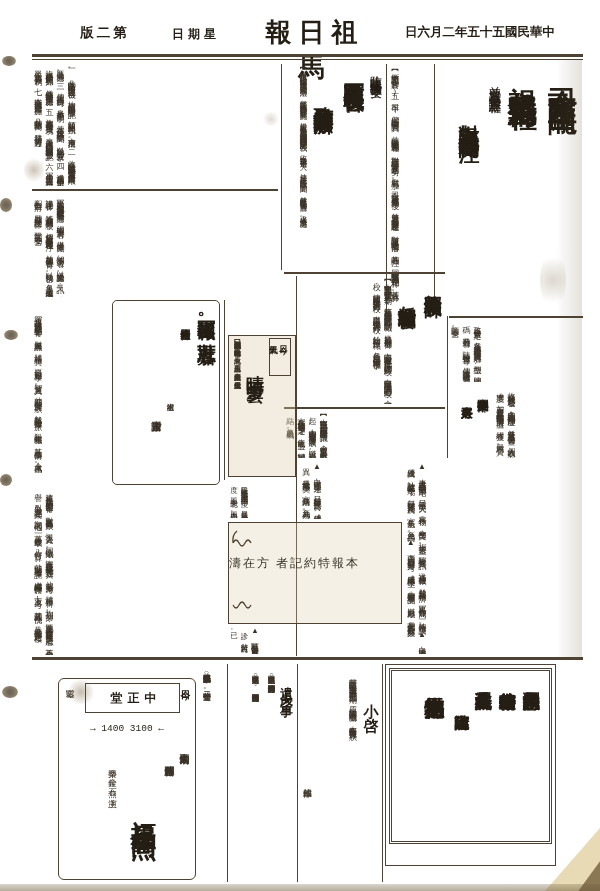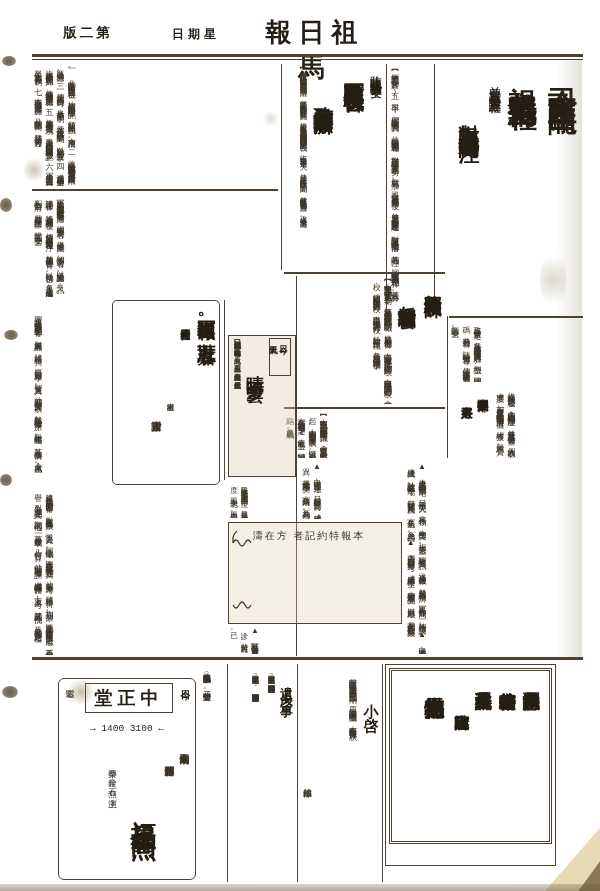--- a/index.html
+++ b/index.html
@@ -22,23 +22,24 @@
   .bordered{border:1px solid var(--rule);}
   .tiny{font-size:8px;}
   .hole{position:absolute;border-radius:50%;background:radial-gradient(circle,#3f3420 20%,#6e5d40 70%,rgba(110,93,64,0) 100%);opacity:.75;}
   .stain{position:absolute;border-radius:50%;}
 </style>
 </head>
 <body>
 
 <div id="page">
 
+  <div class="abs" style="left:395px;top:24px;width:170px;height:22px;font-size:12.5px;font-weight:bold;text-align:center;color:var(--ink);">日六月二年五十五國民華中</div>
   <div class="abs" style="left:250px;top:15px;width:130px;height:34px;font-size:26px;font-weight:bold;letter-spacing:7px;text-align:center;color:var(--ink);">報日祖馬</div>
   <div class="abs" style="left:163px;top:26px;width:66px;height:20px;font-size:12px;font-weight:bold;letter-spacing:4px;text-align:center;color:var(--ink);">日期星</div>
-  <div class="abs" style="left:55px;top:24px;width:66px;height:21px;font-size:13.5px;font-weight:bold;letter-spacing:3px;text-align:center;color:var(--ink);">版二第</div>
+  <div class="abs" style="left:72px;top:24px;width:66px;height:21px;font-size:13.5px;font-weight:bold;letter-spacing:3px;text-align:center;color:var(--ink);">版二第</div>
   <div class="hr" style="left:32px;top:54px;width:551px;height:2.5px;"></div>
   <div class="hr" style="left:32px;top:58.5px;width:551px;height:1px;"></div>
 
   <div class="abs" style="left:32px;top:64px;width:246px;height:122px;">
     <div class="cols tiny">一、凡防區軍民使用之收音機,均應依照規定辦理登記,領取使用執照,方准使用。二、收音機以收聽本國各廣播電台之節目為限,嚴禁收聽匪偽廣播。三、使用收音機時,音量應予節制,使在十公尺以外不致聽聞,以免妨害公共安寧。四、違反前兩項規定者,除沒收機件吊銷執照外,並依情節輕重依法懲處。五、旅客攜帶收音機入境,應於入境時向港口檢查機關申報登記。六、軍中使用之收音機,由各單位主官負責管制。七、本辦法自頒佈之日起施行,凡我防區軍民,務須切實遵行。</div>
   </div>
   <div class="hr" style="left:32px;top:189px;width:246px;height:1.5px;"></div>
   <div class="abs" style="left:32px;top:193px;width:246px;height:104px;">
     <div class="cols tiny">軍民如有檢舉他人違規收聽匪偽廣播,經查明屬實者,從優獎勵;知情不報者,以連坐論處。又訊:政委會為加強防諜保密工作,特通令各機關學校,切實檢討改進文書處理程序,並加強保密教育,以杜洩密。各界人士咸表擁護,決心配合政府,共同做好保防工作,鞏固戰地安全。</div>
   </div>
@@ -122,21 +123,21 @@
   <div class="abs" style="left:405px;top:462px;width:178px;height:192px;">
     <div class="cols tiny">▲東犬六坪村民劉增勉家宅,日前不慎失火,家具什物,全部焚燬,損失甚重。駐軍官兵聞訊,迅速前往搶救,並發起捐款救濟,軍民合作無間,一時傳為美談。▲白犬地區上月份軍中文康活動成績優異,計放映電影十二場,舉行球類比賽八次,官兵士氣,至為高昂。▲西犬國校日前舉行月考,成績優良學生,由校方頒發獎品,以資鼓勵,家長們莫不歡欣鼓舞。</div>
   </div>
   <div class="abs bordered" style="left:228px;top:522px;width:172px;height:100px;background:rgba(219,205,168,.3);">
     <svg width="26" height="22" style="position:absolute;left:2px;top:2px;">
         <path d="M2 18 q3-6 6 0 q3 6 6 0 q3-6 6 0 M2 18 q-1-8 4-12" stroke="#4d4233" stroke-width="1.3" fill="none"></path>
       </svg>
     <svg width="26" height="22" style="position:absolute;left:2px;bottom:2px;">
         <path d="M2 6 q3 6 6 0 q3-6 6 0 q3 6 6 0" stroke="#4d4233" stroke-width="1.3" fill="none"></path>
       </svg>
-    <div style="text-align:center;margin-top:6px;margin-right:12px;font-size:10px;letter-spacing:2px;">濤在方 者記約特報本</div>
+    <div style="text-align:left;margin-top:32px;margin-right:12px;font-size:12px;letter-spacing:2px;">濤在方 者記約特報本</div>
   </div>
   <div class="abs" style="left:228px;top:626px;width:172px;height:28px;">
     <div class="cols" style="font-size:7.5px;">▲駐軍某部醫官定期赴各村為民義診,貧苦村民,感激不已。</div>
   </div>
 
   <div class="hr" style="left:32px;top:657px;width:551px;height:2.5px;"></div>
 
   <div class="abs" style="left:385px;top:664px;width:163px;height:194px;border:1px solid var(--rule);padding:3px;">
     <div class="vrow" style="border:3px double var(--rule);padding:4px 6px;height:176px;box-sizing:border-box;">
       <div class="v hl" style="width:24px;font-size:17px;padding-top:4px;">保證您將找到最</div>
@@ -161,21 +162,21 @@
     <div class="v" style="width:16px;font-size:7.5px;padding-top:6px;">遺失陸西東口字第○○七四號國民身分證聲明作廢</div>
   </div>
   <div class="vr" style="left:227px;top:664px;height:218px;"></div>
   <div class="abs" style="left:200px;top:668px;width:22px;height:214px;">
     <div class="v" style="font-size:8px;height:100%;">張水氣遺失中興戰士公務證第○○二二號聲明作廢。</div>
   </div>
 
   <div class="abs" style="left:58px;top:678px;width:136px;height:200px;border:1.5px solid var(--rule);border-radius:6px;">
     <div style="position:relative;height:44px;">
       <div class="v" style="position:absolute;right:3px;top:3px;font-size:10px;font-weight:bold;height:38px;color:var(--ink);">今日</div>
-      <div class="bordered" style="position:absolute;left:26px;top:4px;width:86px;height:28px;line-height:28px;text-align:center;font-size:18px;font-weight:bold;letter-spacing:5px;color:var(--ink);">堂正中</div>
+      <div class="bordered" style="position:absolute;left:26px;top:4px;width:86px;height:28px;line-height:28px;text-align:center;font-size:12px;font-weight:bold;letter-spacing:5px;color:var(--ink);padding-left:7px;">堂正中</div>
       <div class="v" style="position:absolute;left:4px;top:3px;font-size:9px;height:38px;">電影</div>
     </div>
     <div style="height:15px;text-align:center;font-size:9.5px;font-family:'Liberation Mono','DejaVu Sans Mono',monospace;color:var(--ink);">→ 1400  3100 ←</div>
     <div class="vrow" style="height:134px;padding:2px 4px;">
       <div class="v" style="width:15px;font-size:10px;padding-top:6px;">場面浩大劇情動人</div>
       <div class="v" style="width:15px;font-size:10px;padding-top:18px;">新藝綜合體闊銀幕</div>
       <div class="v hl" style="width:42px;font-size:26px;padding-top:4px;letter-spacing:5px;text-align:center;">福星高照</div>
       <div class="v" style="width:18px;font-size:8.5px;padding-top:22px;">樂蒂 金銓 石燕 主演</div>
     </div>
   </div>

